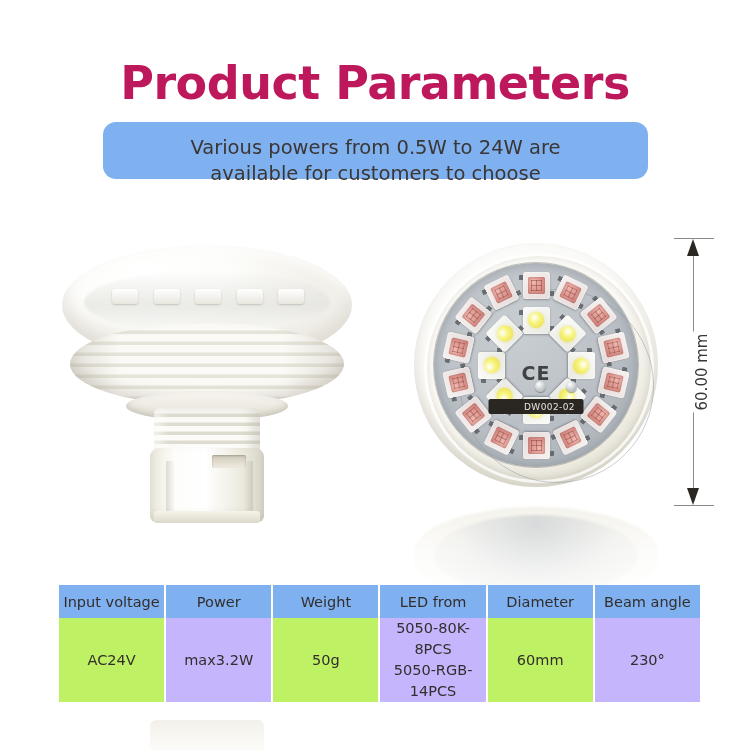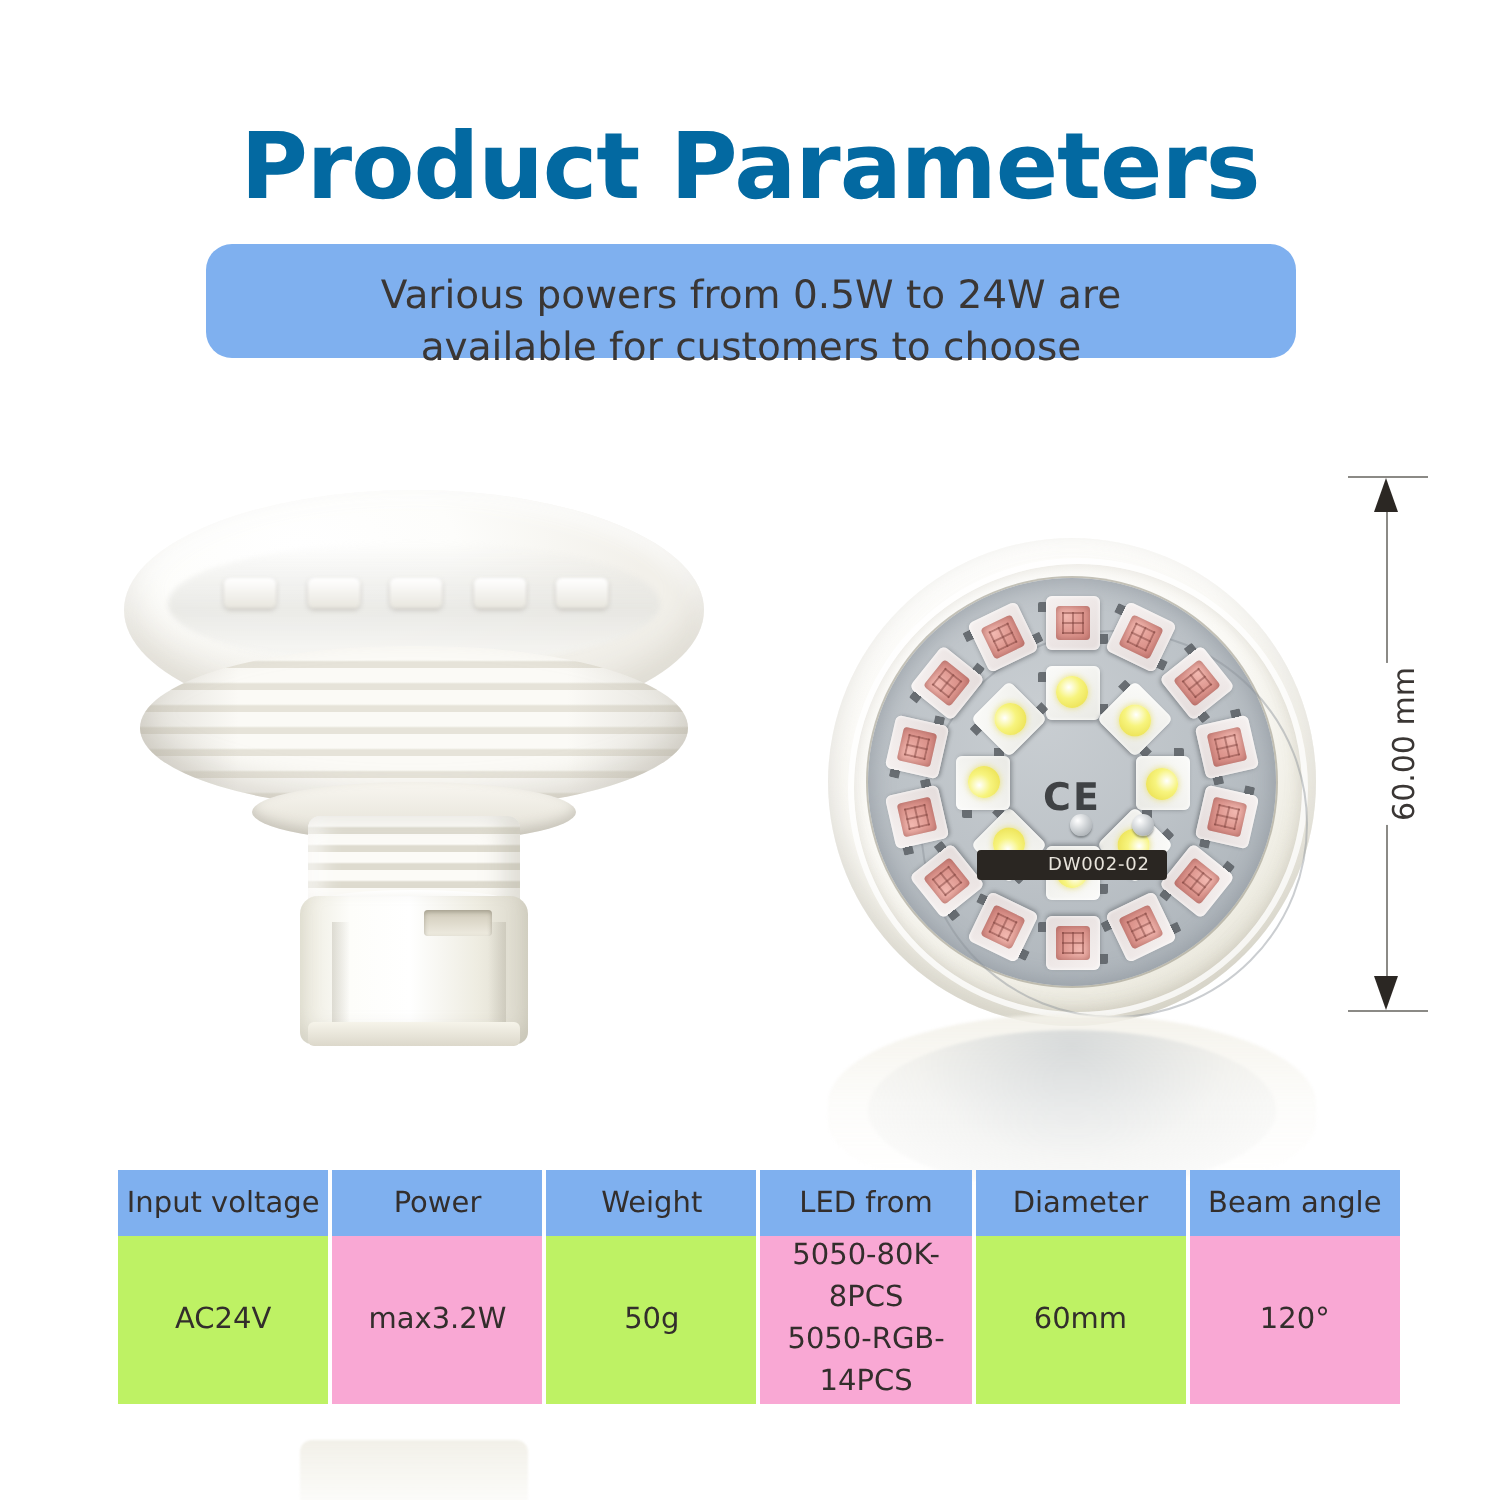--- a/index.html
+++ b/index.html
@@ -20,21 +20,21 @@
   .title {
     position: absolute;
     left: 0;
     top: 60px;
     width: 750px;
     text-align: center;
     font-family: "DejaVu Sans", sans-serif;
     font-size: 46px;
     font-weight: bold;
     letter-spacing: -0.5px;
-    color: #0369a1;
+    color: #be185d;
     line-height: 1.0;
   }
 
   
   .banner {
     position: absolute;
     left: 103px;
     top: 122px;
     width: 545px;
     height: 57px;
@@ -213,21 +213,21 @@
     height: 68px;
     border-radius: 6px;
     background: linear-gradient(180deg, rgba(240,238,229,0.85) 0%, rgba(248,247,242,0.42) 45%, rgba(255,255,255,0) 100%);
     filter: blur(0.6px);
   }
 
   
   .bulb-front {
     position: absolute;
     left: 414px;
-    top: 54px;
+    top: 28px;
     width: 244px;
     height: 244px;
   }
   .bf-rim {
     position: absolute;
     left: 0; top: 0;
     width: 244px;
     height: 244px;
     border-radius: 50%;
     background:
@@ -462,21 +462,21 @@
   .spec-table td {
     height: 74px;
     font-size: 14.5px;
     color: #332e2c;
     text-align: center;
     vertical-align: middle;
     padding: 0 2px;
     line-height: 1.45;
   }
   .cell-dark { background: #bef264; }
-  .cell-light { background: #f9a8d4; }
+  .cell-light { background: #c4b5fd; }
 </style>
 </head>
 <body>
 
 <div class="title">Product Parameters</div>
 
 <div class="banner">
   <div class="banner-text">Various powers from 0.5W to 24W are
 available for customers to choose</div>
 </div>
@@ -611,16 +611,16 @@
     </tr>
   </thead>
   <tbody>
     <tr>
       <td class="cell-dark">AC24V</td>
       <td class="cell-light">max3.2W</td>
       <td class="cell-dark">50g</td>
       <td class="cell-light" style="white-space:pre-line;">5050-80K-8PCS
 5050-RGB-14PCS</td>
       <td class="cell-dark">60mm</td>
-      <td class="cell-light">120°</td>
+      <td class="cell-light">230°</td>
     </tr>
   </tbody>
 </table>
 
 </body></html>

